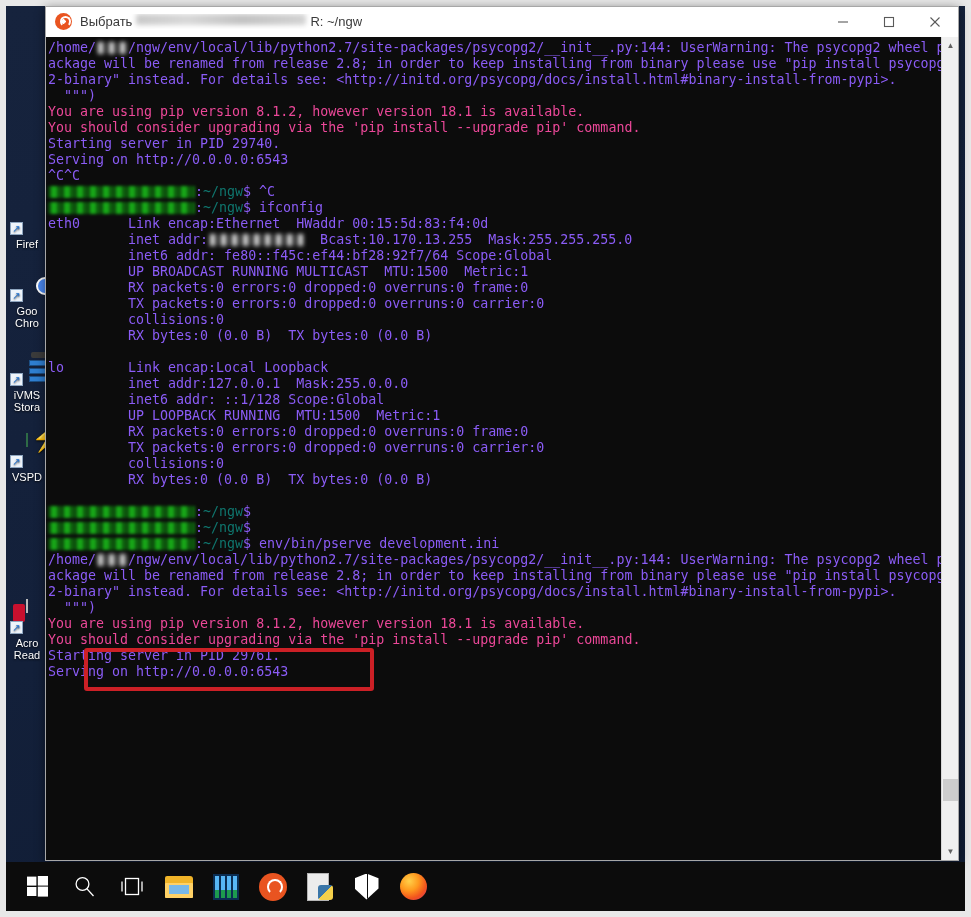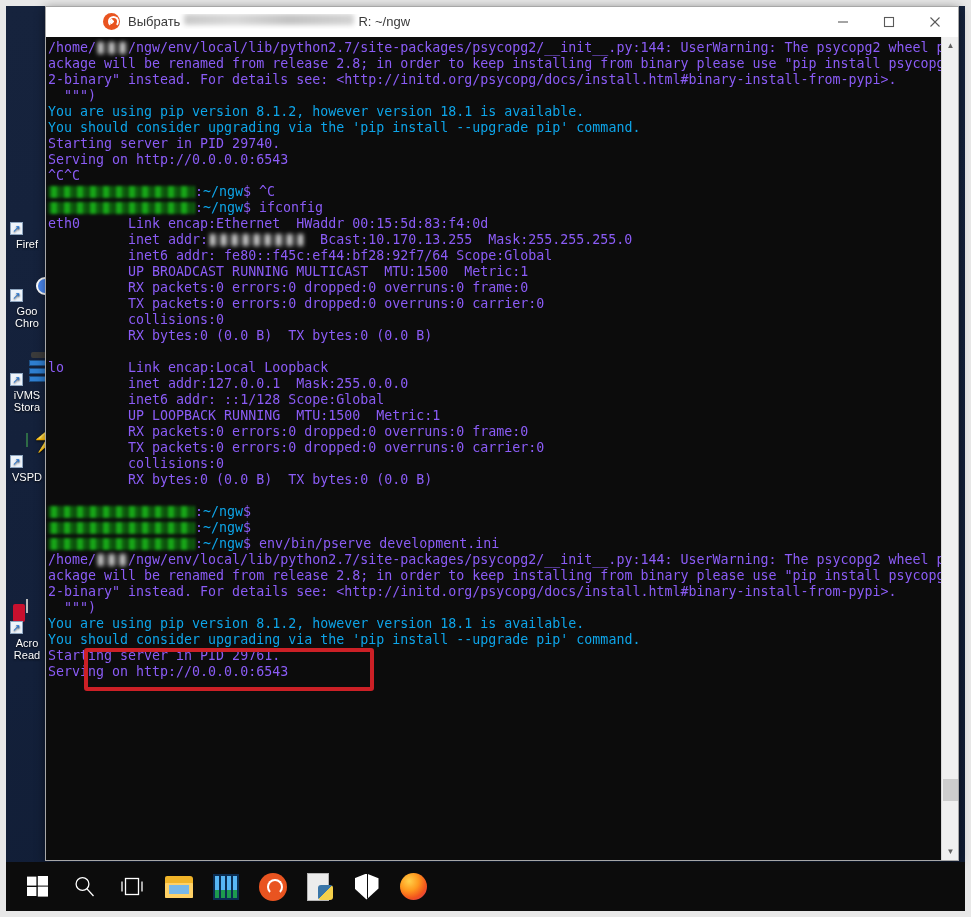--- a/index.html
+++ b/index.html
@@ -101,21 +101,20 @@
     border: 1px solid #a7a7a7;
     box-shadow: 0 2px 10px rgba(0,0,0,.45);
     display: flex; flex-direction: column;
   }
   #titlebar {
     height: 30px;
     background: #ffffff;
     display: flex; align-items: center;
     flex: 0 0 30px;
     border-bottom: 1px solid #ffffff;
-    margin-left: 48px;
   }
   #titlebar .tb-icon {
     width: 17px; height: 17px; margin: 0 8px 0 9px;
     border-radius: 50%;
     background: radial-gradient(circle at 50% 50%, #ffffff 0 18%, #e95420 19% 100%);
     position: relative; flex: 0 0 17px;
   }
   #titlebar .tb-icon::after {
     content: ""; position: absolute; left: 5px; top: 3px;
     width: 7px; height: 7px; border-radius: 50%;
@@ -158,22 +157,22 @@
     font-size: 13.3px;
     line-height: 16px;
     color: #cccccc;
     padding: 3px 0 0 2px;
     white-space: pre;
     overflow: hidden;
     position: relative;
   }
   #term .line { height: 16px; }
   .c-white  { color: #8b5cf6; }
-  .c-yellow { color: #0ea5e9; }
-  .c-blue   { color: #0ea5e9; }
+  .c-yellow { color: #ec4899; }
+  .c-blue   { color: #0f766e; }
   .blur-green {
     display: inline-block;
     background: repeating-linear-gradient(90deg,#0c4a0c 0 3px,#17a617 3px 9px,#0e5c0e 9px 13px);
     filter: blur(1.6px);
     color: transparent;
     height: 12px;
     vertical-align: -2px;
     border-radius: 1px;
   }
   .blur-ip {

